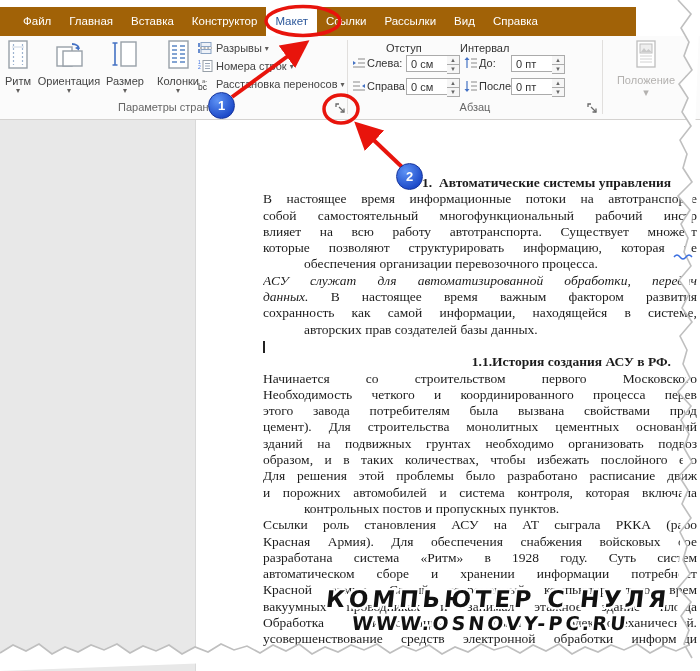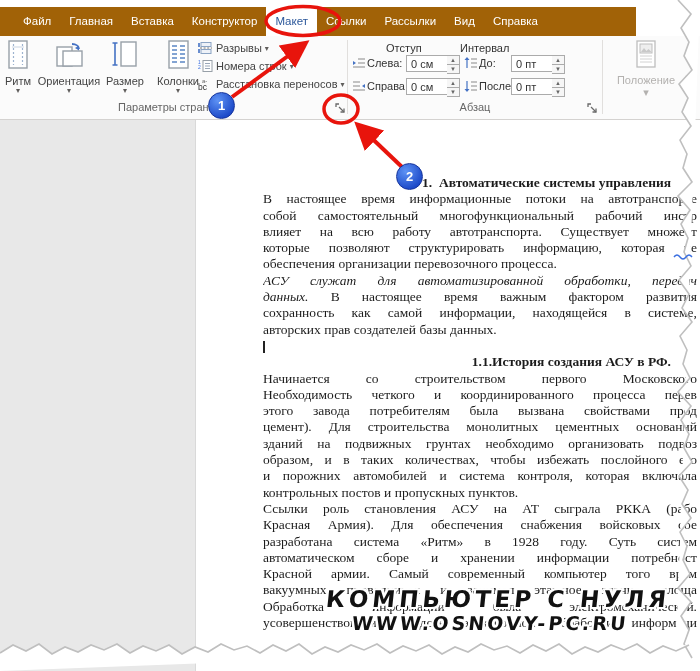--- a/index.html
+++ b/index.html
@@ -33,21 +33,21 @@
   .disbtn{position:absolute;left:606px;top:3px;width:80px;height:62px;text-align:center;color:#b3b1af;}
   .disbtn .blabel{margin-top:3px;font-size:11px;color:#b3b1af;white-space:nowrap;}
   .partial{position:absolute;left:684px;top:37px;font-size:11px;color:#b3b1af;}
   
   .docarea{position:absolute;left:0;top:120px;width:700px;height:551px;background:#e8e8e8;}
   .page{position:absolute;left:195px;top:120px;width:505px;height:551px;background:#fff;
         border-left:1px solid #d9d9d9;}
   .doctext{position:absolute;left:67px;top:55px;width:434px;
            font-family:"Liberation Serif",serif;font-size:13.5px;line-height:16.3px;color:#1c1c1c;}
   .dl{text-align:justify;text-align-last:justify;white-space:nowrap;height:16.3px;overflow:hidden;}
-  .dl.l{text-align:center;text-align-last:left;}
+  .dl.l{text-align:center;text-align-last:left;margin-left:41px;}
   .dl.h{font-weight:bold;text-align:right;text-align-last:right;padding-right:26px;}
   .dl.i{font-style:italic;}
   .it{font-style:italic;}
   .caretbar{display:inline-block;width:1.5px;height:12px;background:#222;vertical-align:middle;}
   
   .wm{position:absolute;z-index:30;font-family:"DejaVu Sans",sans-serif;font-weight:bold;
       color:#111;transform:skewX(-6deg);white-space:nowrap;
       text-shadow:-2px -2px 0 #fff,2px -2px 0 #fff,-2px 2px 0 #fff,2px 2px 0 #fff,
                   0 -2px 0 #fff,0 2px 0 #fff,-2px 0 0 #fff,2px 0 0 #fff;}
   .wm1{left:326px;top:586px;font-size:23px;letter-spacing:4px;}
@@ -251,20 +251,21 @@
         <div class="dl j">сохранность как самой информации, находящейся в системе,</div>
         <div class="dl l">авторских прав создателей базы данных.</div>
         <div class="dl c"><span class="caretbar"></span></div>
         <div class="dl h">1.1.История создания АСУ в РФ.</div>
         <div class="dl j">Начинается со строительством первого Московского</div>
         <div class="dl j">Необходимость четкого и координированного процесса перев</div>
         <div class="dl j">этого завода потребителям была вызвана свойствами прод</div>
         <div class="dl j">цемент). Для строительства монолитных цементных оснований</div>
         <div class="dl j">зданий на подвижных грунтах необходимо организовать подвоз</div>
         <div class="dl j">образом, и в таких количествах, чтобы избежать послойного его</div>
+        <div class="dl j">Для решения этой проблемы было разработано расписание движ</div>
         <div class="dl j">и порожних автомобилей и система контроля, которая включала</div>
         <div class="dl l">контрольных постов и пропускных пунктов.</div>
         <div class="dl j">Ссылки роль становления АСУ на АТ сыграла РККА (рабо</div>
         <div class="dl j">Красная Армия). Для обеспечения снабжения войсковых сое</div>
         <div class="dl j">разработана система «Ритм» в 1928 году. Суть систем</div>
         <div class="dl j">автоматическом сборе и хранении информации потребност</div>
         <div class="dl j">Красной армии. Самый современный компьютер того врем</div>
         <div class="dl j">вакуумных проводниках и занимал этажное здание площа</div>
         <div class="dl j">Обработка информации была электромеханической.</div>
         <div class="dl j">усовершенствование средств электронной обработки информаци</div>

